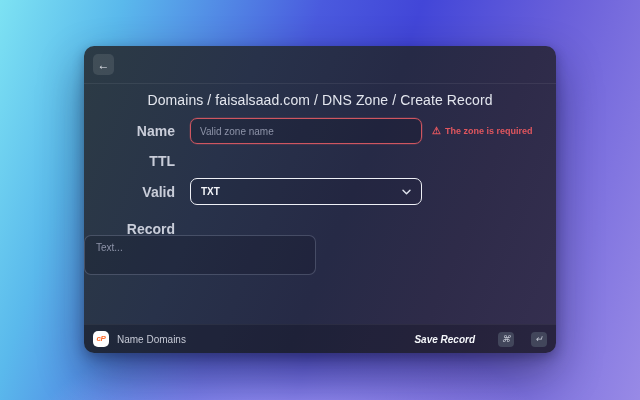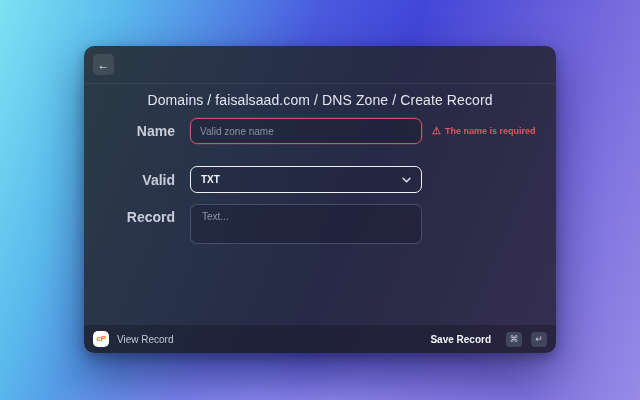--- a/index.html
+++ b/index.html
@@ -34,21 +34,21 @@
 
   .modal-body { flex:1 1 auto; padding-top:9px; }
 
   .breadcrumb {
     text-align:center; font-size:14px; font-weight:500;
     color:#e3e6ee; line-height:14px; margin-bottom:11px;
     letter-spacing:0.1px;
   }
 
   .row { display:flex; align-items:center; margin-bottom:11px; }
-  .row.top { align-items:flex-start; }
+  .row.top { align-items:flex-start;flex-direction:column; }
   .row-label {
     width:106px; padding-right:15px; text-align:right;
     font-size:14px; font-weight:600; color:#c9cdd9; line-height:12px;
   }
   .row.top .row-label { padding-top:7px; }
   .field { width:232px; }
 
   .txt-input, .select, .txt-area {
     width:100%; background:rgba(8,12,26,0.20);
     border:1px solid rgba(158,168,196,0.35); border-radius:7px;
@@ -84,21 +84,21 @@
     border-top:1px solid rgba(255,255,255,0.055);
     border-radius:0 0 10px 10px;
   }
   .cp-logo {
     width:16px; height:16px; border-radius:5px; background:#ffffff;
     display:flex; align-items:center; justify-content:center;
     color:#ff6c2c; font-size:8px; font-weight:800; font-style:italic;
     letter-spacing:-0.3px; line-height:1;
   }
   .view-domains { margin-left:8px; font-size:10px; font-weight:500; color:#c6cad6; cursor:pointer; }
-  .save-wrap { margin-left:auto; display:flex; align-items:center; gap:9px; cursor:pointer; }
+  .save-wrap { margin-left:auto; display:flex; align-items:center; gap:17px; cursor:pointer;font-style:italic; }
   .save-label { font-size:10px; font-weight:700; color:#f4f6fa; margin-right:6px; }
   .keycap {
     min-width:16px; height:15px; padding:0 3px; border-radius:4px;
     background:#42465b; color:#c6cad6; font-size:9px; line-height:1;
     display:inline-flex; align-items:center; justify-content:center;
   }
 </style>
 </head>
 <body>
 
@@ -114,25 +114,26 @@
 
     <div class="breadcrumb">Domains / faisalsaad.com / DNS Zone / Create Record</div>
 
     <div class="row">
       <div class="row-label">Name</div>
       <div class="field">
         <input class="txt-input error-border" type="text" placeholder="Valid zone name" style="">
       </div>
       <div class="inline-error">
         <span class="warn-ic">⚠</span>
-        <span>The name is required</span>
+        <span>The zone is required</span>
       </div>
     </div>
 
     <div class="row">
+      <div class="row-label">TTL</div>
     </div>
 
     <div class="row">
       <div class="row-label">Valid</div>
       <div class="field">
         <div class="select">
           <span>TXT</span>
           <span class="chevron">
             <svg width="9" height="6" viewBox="0 0 9 6" fill="none">
               <path d="M1 1.2 L4.5 4.8 L8 1.2" stroke="#dfe3ec" stroke-width="1.4" stroke-linecap="round" stroke-linejoin="round"></path>
@@ -148,21 +149,21 @@
         <textarea class="txt-area" placeholder="Text..." style=""></textarea>
       </div>
     </div>
 
   </div>
 
   <div class="modal-footer">
     <div class="cp-logo">
       <span>cP</span>
     </div>
-    <div class="view-domains">View Record</div>
+    <div class="view-domains">Name Domains</div>
     <div class="save-wrap">
       <span class="save-label">Save Record</span>
       <span class="keycap">⌘</span>
       <span class="keycap">↵</span>
     </div>
   </div>
 
 </div>
 
 </body></html>

